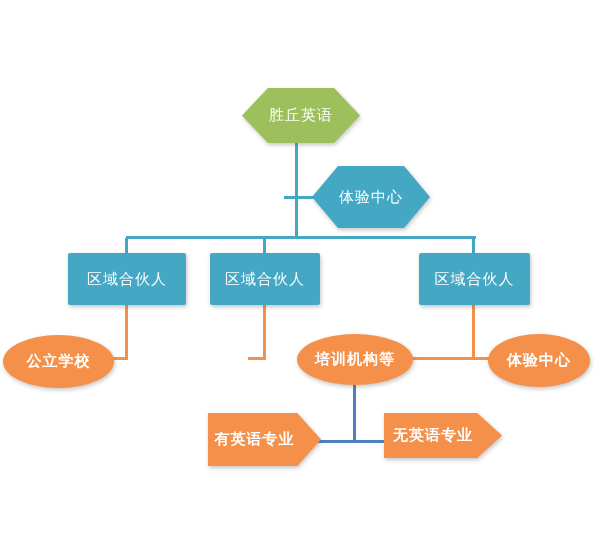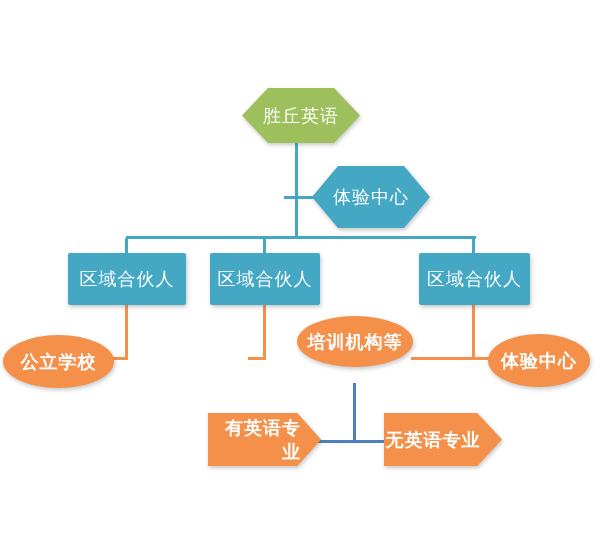--- a/index.html
+++ b/index.html
@@ -16,21 +16,21 @@
   .line.orange { background: var(--orange, #F4904A); }
   .line.blue   { background: var(--blue,   #4D80BC); }
   .node {
     position: absolute;
     filter: drop-shadow(1px 2px 2px rgba(90,90,90,0.35));
   }
   .shape {
     width: 100%; height: 100%;
     display: flex; align-items: center; justify-content: center;
     color: var(--node-text, #ffffff);
-    font-size: 18px;
+    font-size: 15px;
     letter-spacing: 1px;
     box-sizing: border-box;
   }
   .shape.hex {
     clip-path: polygon(22% 0%, 78% 0%, 100% 50%, 78% 100%, 22% 100%, 0% 50%);
   }
   .shape.rrect { border-radius: 2px; }
   .shape.ellipse { border-radius: 50%; }
   .shape.arrow {
     clip-path: polygon(0% 0%, 79% 0%, 100% 50%, 79% 100%, 0% 100%);
@@ -89,35 +89,35 @@
     <div class="shape rrect fill-teal">
       <span>区域合伙人</span>
     </div>
   </div>
 
   <div class="node" style="left:3px; top:335px; width:111px; height:53px;">
     <div class="shape ellipse fill-orange">
       <span>公立学校</span>
     </div>
   </div>
-  <div class="node" style="left:297px; top:316px; width:116px; height:51px;">
+  <div class="node" style="left:297px; top:334px; width:116px; height:51px;">
     <div class="shape ellipse fill-orange">
       <span>培训机构等</span>
     </div>
   </div>
   <div class="node" style="left:488px; top:334px; width:102px; height:53px;">
     <div class="shape ellipse fill-orange">
       <span>体验中心</span>
     </div>
   </div>
 
   <div class="node" style="left:208px; top:413px; width:113px; height:53px;">
     <div class="shape arrow fill-orange">
       <span>有英语专业</span>
     </div>
   </div>
-  <div class="node" style="left:384px; top:413px; width:118px; height:53px;">
+  <div class="node" style="left:384px; top:413px; width:118px; height:45px;">
     <div class="shape arrow fill-orange">
       <span>无英语专业</span>
     </div>
   </div>
 
 </div>
 
 </body></html>

